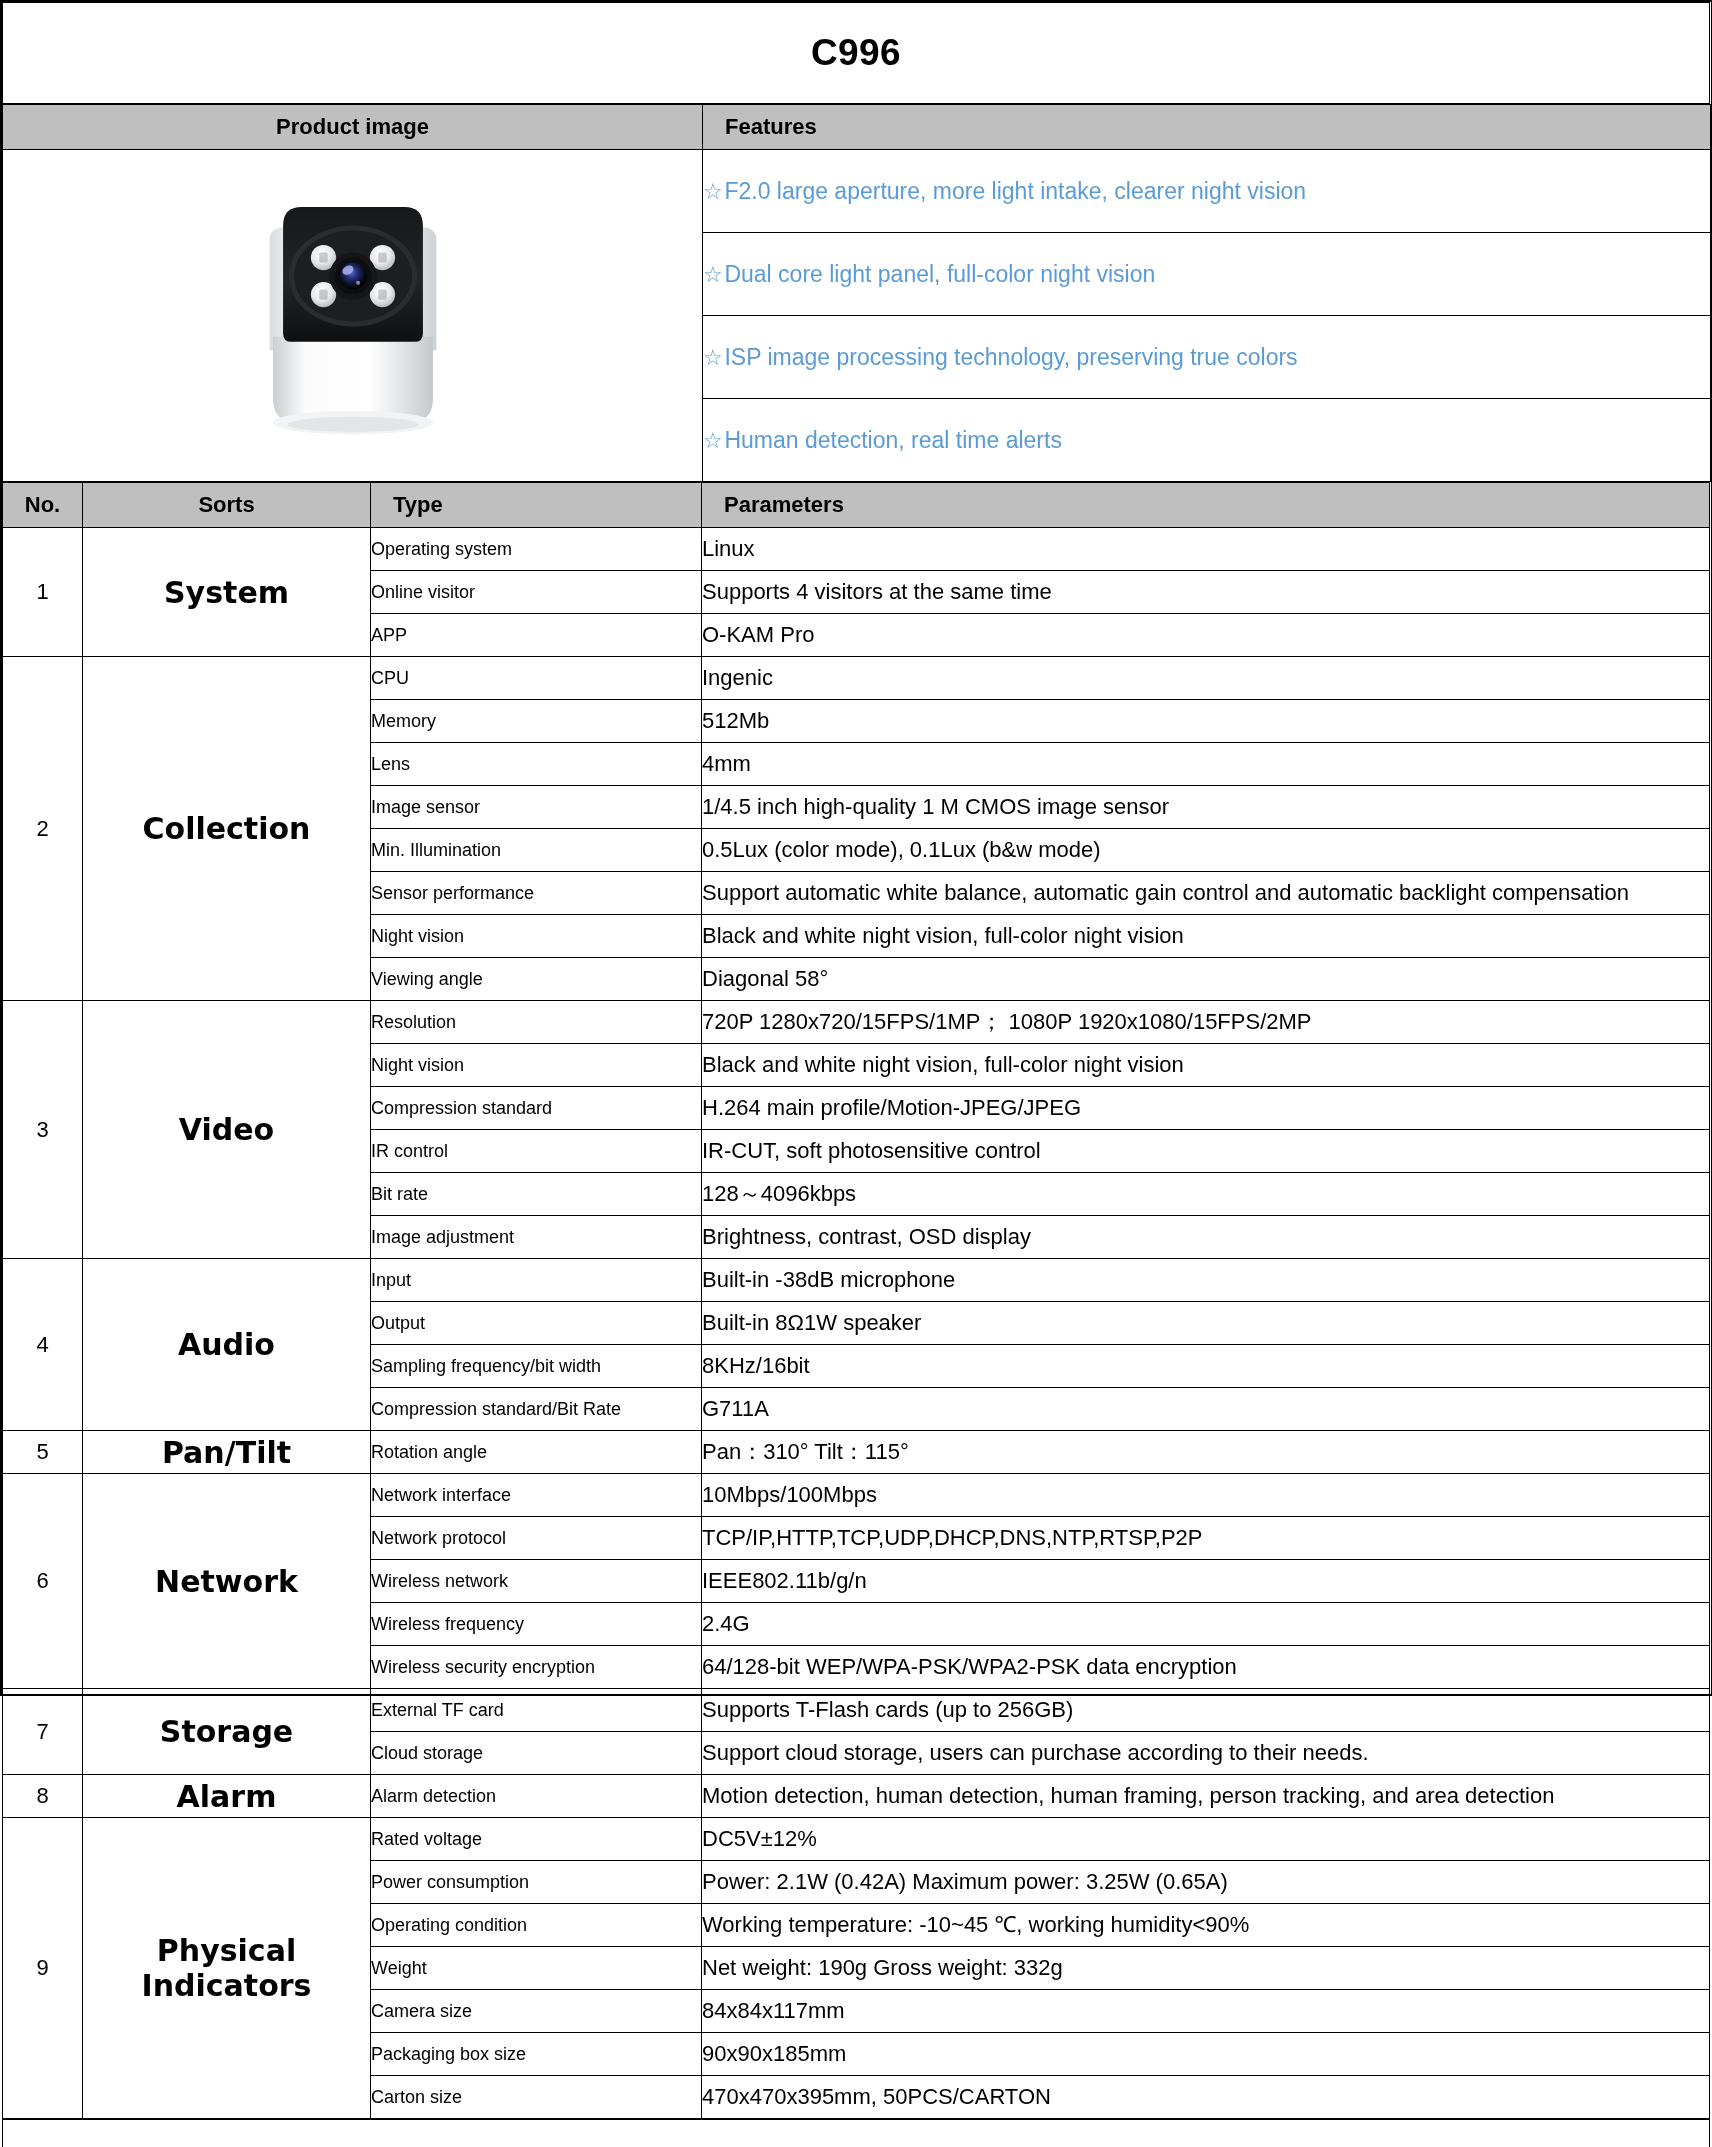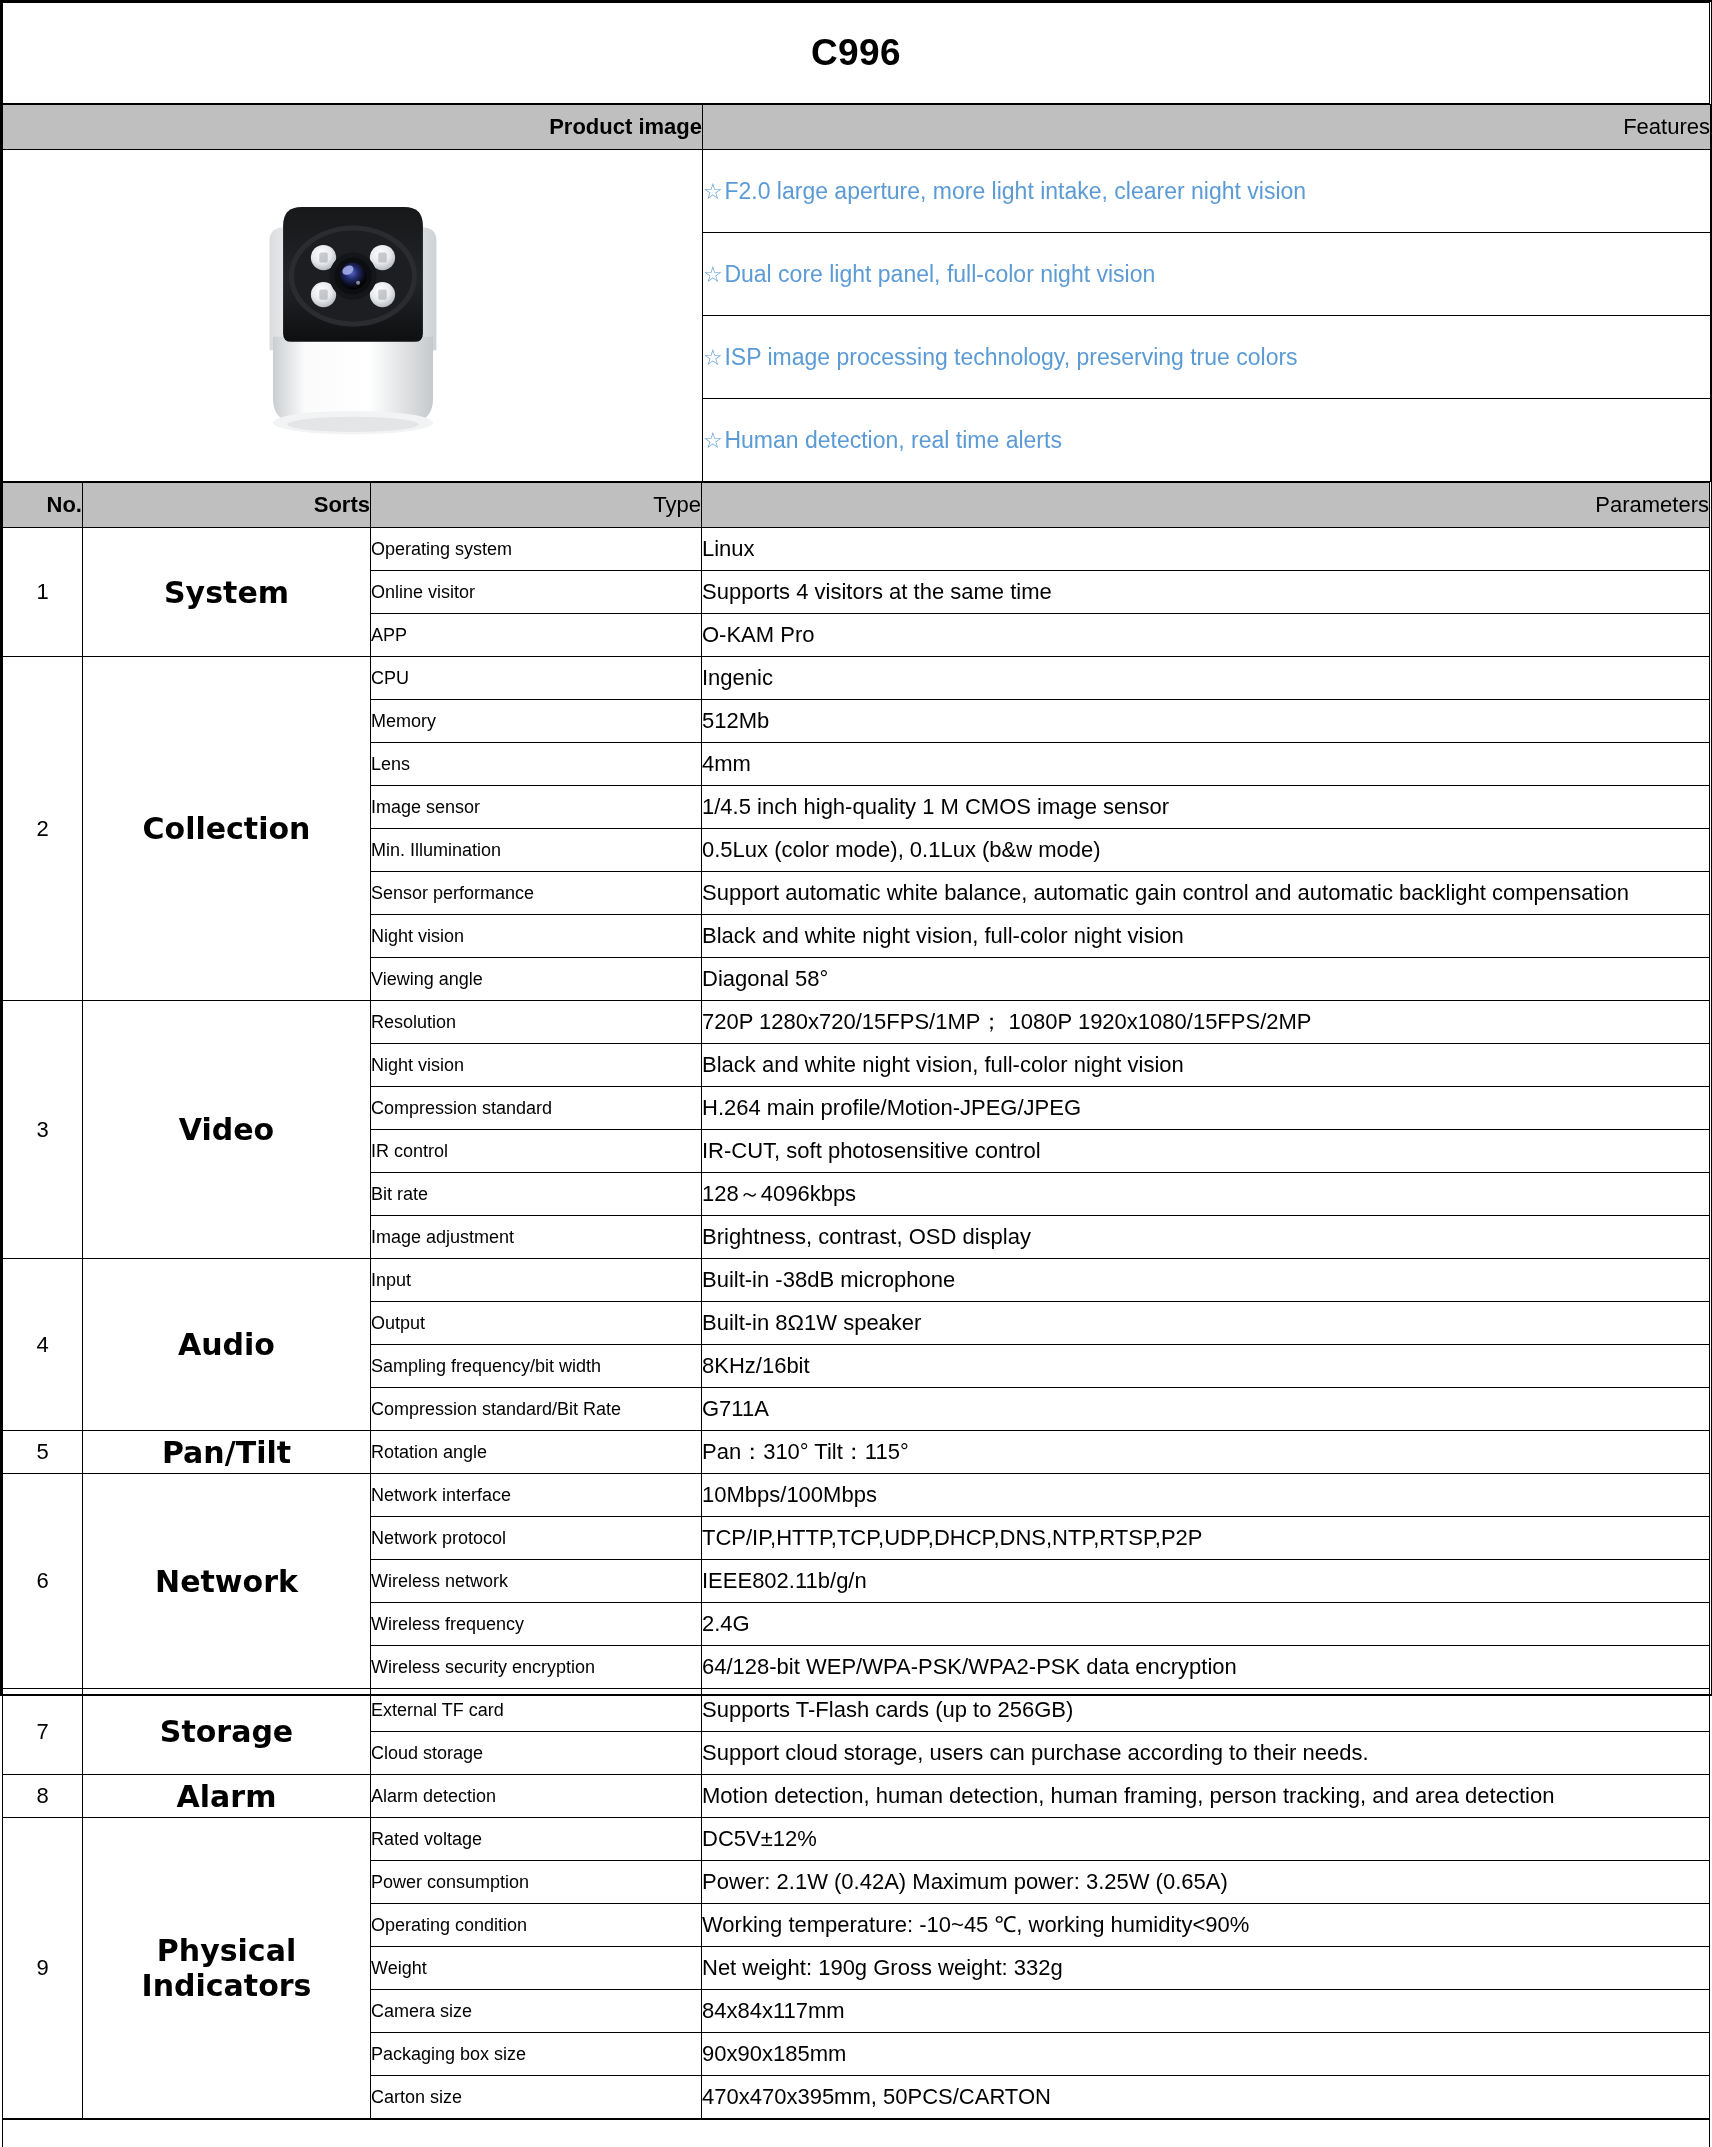--- a/index.html
+++ b/index.html
@@ -52,22 +52,22 @@
   }
 
   
   .hdr {
     background: #bfbfbf;
     font-size: 22px;
     font-weight: bold;
     height: 44px;
     line-height: 44px;
   }
-  .hdr.center { text-align: right; margin-top: 37px; }
-  .hdr.left   { text-align: right; padding-left: 9px; font-weight: normal; }
+  .hdr.center { text-align: center; margin-top: 37px; }
+  .hdr.left   { text-align: left; padding-left: 22px; font-weight: bold; }
 
   
   .product-cell {
     height: 331px;
     text-align: center;
     vertical-align: middle;
   }
   .cam-wrap {
     display: inline-block;
     width: 228px;

